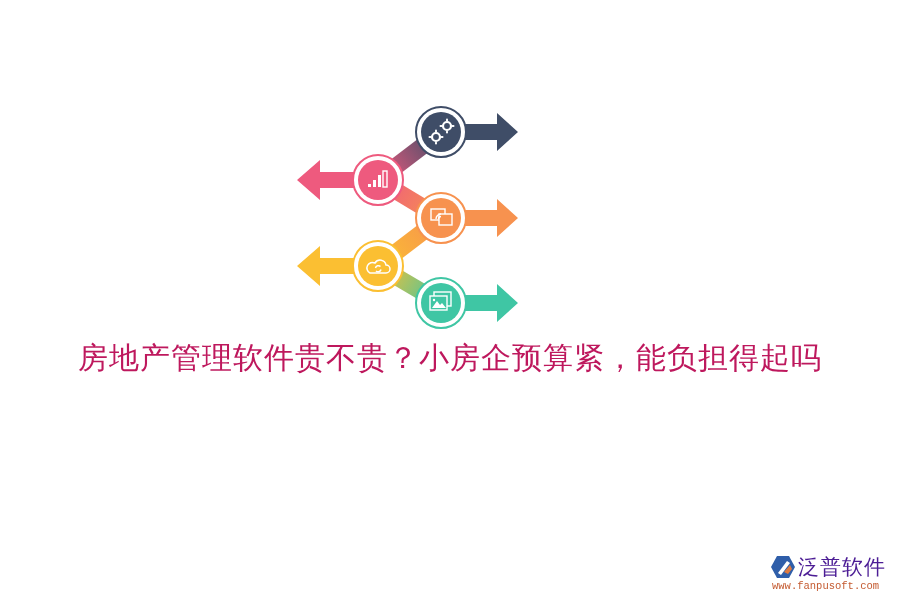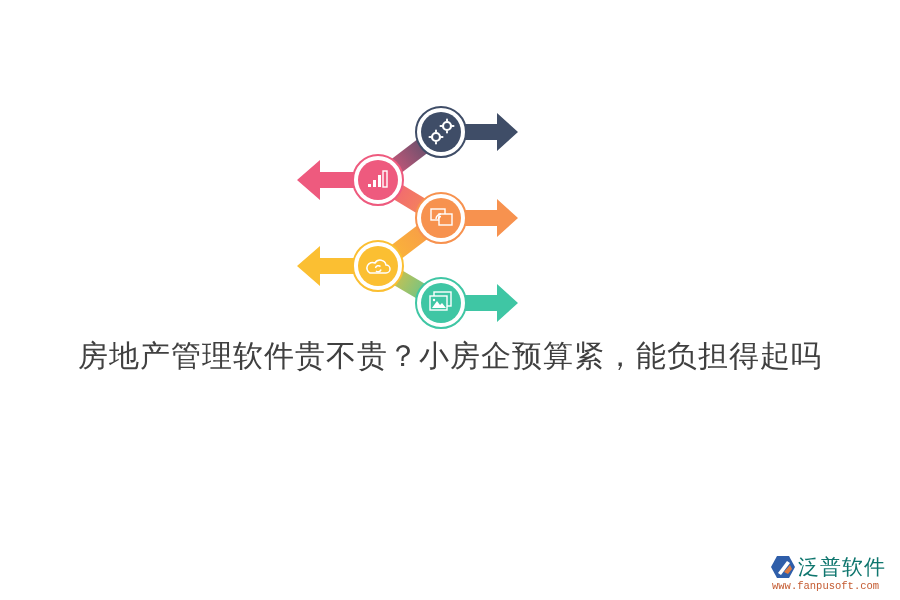--- a/index.html
+++ b/index.html
@@ -1,26 +1,26 @@
 <!DOCTYPE html>
 <html><head>
 <meta charset="utf-8">
 <style>
   html, body { margin: 0; padding: 0; background: #ffffff; }
   body { width: 900px; height: 600px; position: relative; overflow: hidden;
          font-family: "DejaVu Sans", sans-serif; }
   #graphic { position: absolute; left: 0; top: 0; width: 900px; height: 600px; }
   .headline {
     position: absolute; left: 0; top: 336px; width: 900px; text-align: center;
-    font-family: Liberation Mono, monospace; font-size: 30px; letter-spacing: 1px;
-    color: #404040; white-space: nowrap; line-height: 44px;
+    font-family: Liberation Sans, sans-serif; font-size: 30px; letter-spacing: 1px;
+    color: #be185d; white-space: nowrap; line-height: 44px;
   }
   .logo { position: absolute; left: 768px; top: 553px; width: 128px; height: 40px; }
   .logo-mark { position: absolute; left: 2px; top: 2px; width: 26px; height: 24px; }
-  .logo-name { position: absolute; left: 30px; top: 0px; font-size: 21px; color: #0f766e;
+  .logo-name { position: absolute; left: 30px; top: 0px; font-size: 21px; color: #4c1d95;
                font-family: "DejaVu Sans", sans-serif; letter-spacing: 1px; line-height: 28px; }
   .logo-url { position: absolute; left: 4px; top: 27px; font-size: 10.5px; color: #c45a30;
               font-family: Liberation Mono, monospace; line-height: 12px; white-space: nowrap; }
 </style>
 </head>
 <body>
 
 <svg id="graphic" viewBox="0 0 900 600" xmlns="http://www.w3.org/2000/svg">
   <defs>
     <linearGradient id="g12" x1="441" y1="132" x2="378" y2="180" gradientUnits="userSpaceOnUse">

